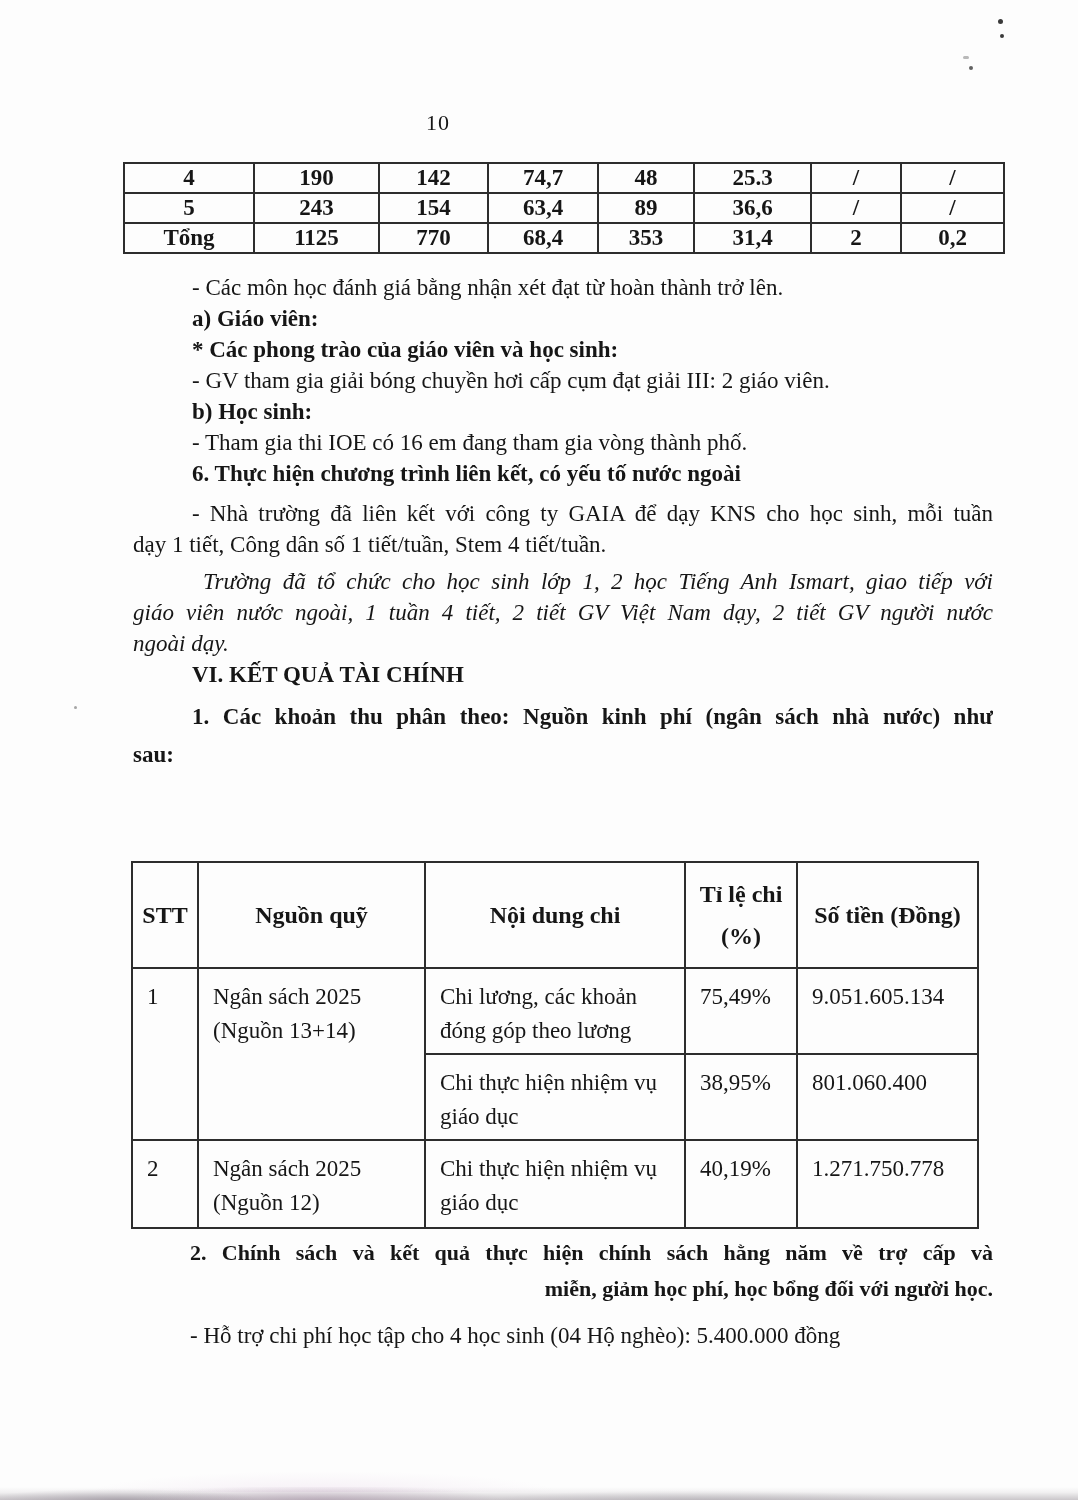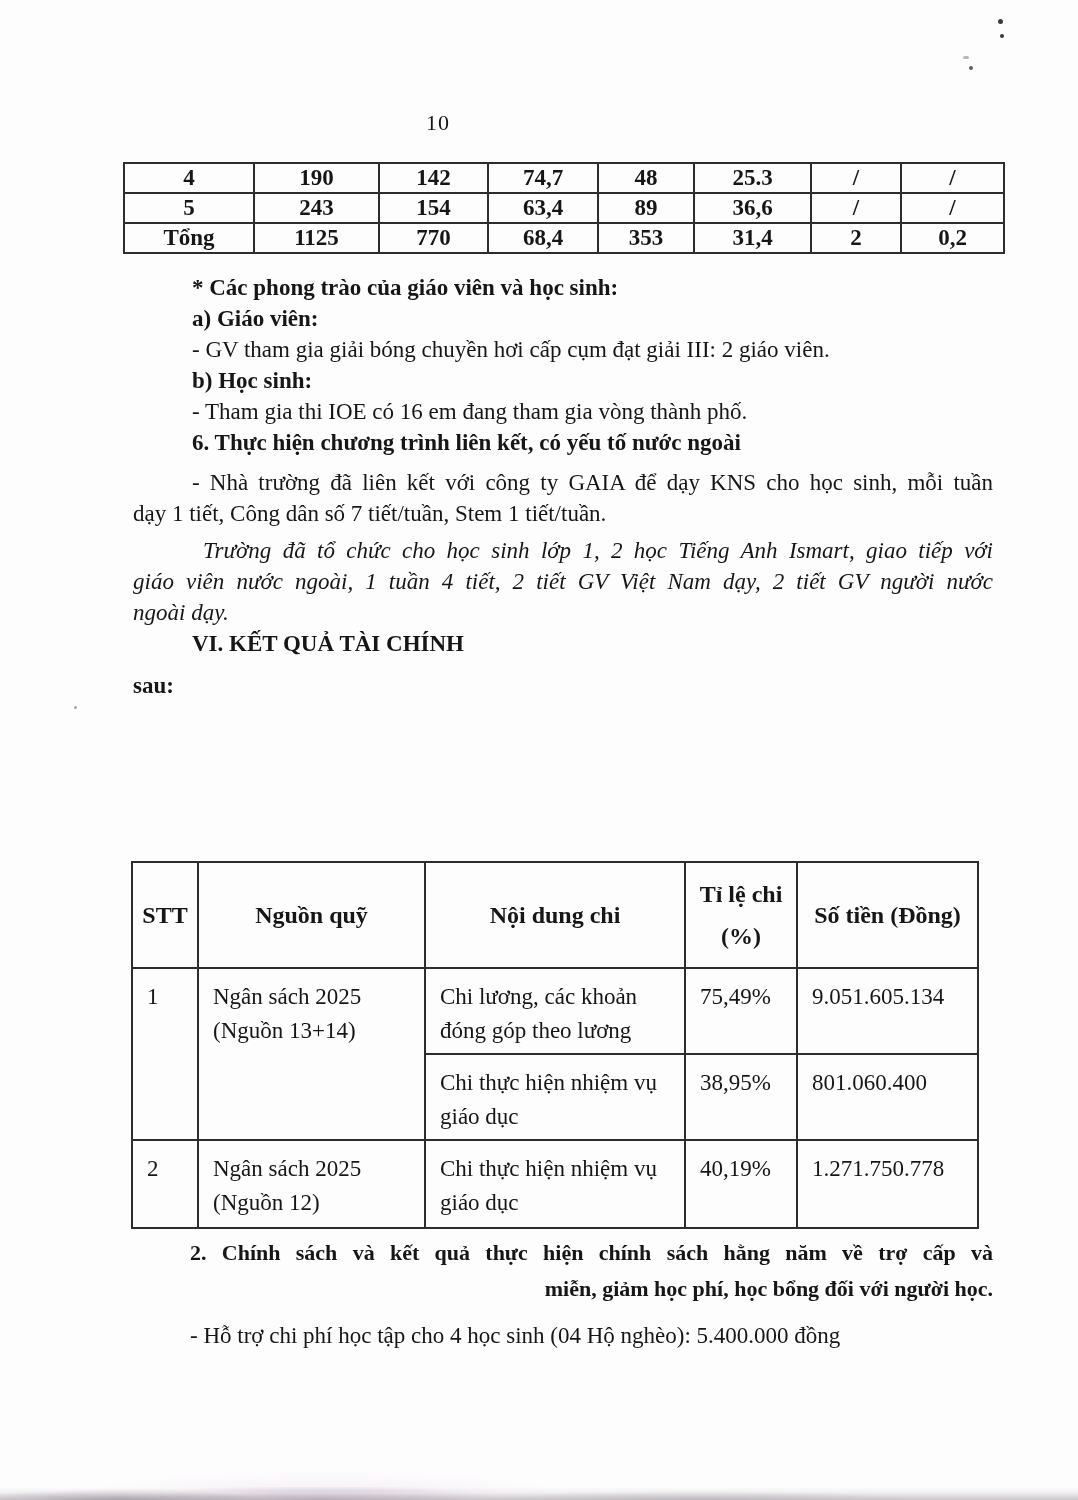--- a/index.html
+++ b/index.html
@@ -148,37 +148,39 @@
     <td>68,4</td>
     <td>353</td>
     <td>31,4</td>
     <td>2</td>
     <td>0,2</td>
   </tr>
 </tbody>
   </table>
 
 <div class="body-text">
+  <p class="ind">- Các môn học đánh giá bằng nhận xét đạt từ hoàn thành trở lên.</p>
+  <p class="ind bold mt9">a) Giáo viên:</p>
   <p class="ind bold mt9">* Các phong trào của giáo viên và học sinh:</p>
-  <p class="ind bold mt9">a) Giáo viên:</p>
   <p class="ind mt8">- GV tham gia giải bóng chuyền hơi cấp cụm  đạt giải III: 2 giáo viên.</p>
   <p class="ind bold mt8">b) Học sinh:</p>
   <p class="ind mt8">- Tham gia thi IOE có 16 em đang tham gia vòng thành phố.</p>
   <p class="ind bold mt8">6. Thực hiện chương trình liên kết, có yếu tố nước ngoài</p>
   <div class="mt9">
     <p class="jline ind">- Nhà  trường đã liên kết với công ty GAIA để dạy KNS cho học sinh, mỗi tuần</p>
-    <p>dạy 1 tiết, Công dân số 7 tiết/tuần, Stem 1 tiết/tuần.</p>
+    <p>dạy 1 tiết, Công dân số 1 tiết/tuần, Stem 4 tiết/tuần.</p>
   </div>
   <div class="mt6">
     <p class="jline ind2">Trường đã tổ chức cho học sinh lớp 1, 2 học Tiếng Anh Ismart, giao tiếp với</p>
     <p class="jline">giáo viên nước ngoài, 1 tuần 4 tiết, 2 tiết GV Việt Nam dạy, 2 tiết GV người nước</p>
     <p>ngoài dạy.</p>
   </div>
   <p class="ind bold mt5">VI. KẾT QUẢ TÀI CHÍNH</p>
   <div class="bold mt8">
+    <p class="jline ind lh38">1. Các khoản thu phân theo: Nguồn kinh phí (ngân sách nhà nước) như</p>
     <p class="lh38">sau:</p>
   </div>
 </div>
 
 <table class="fin-table">
   <colgroup>
     <col style="width:66px">
       <col style="width:227px">
       <col style="width:260px">
       <col style="width:112px">

